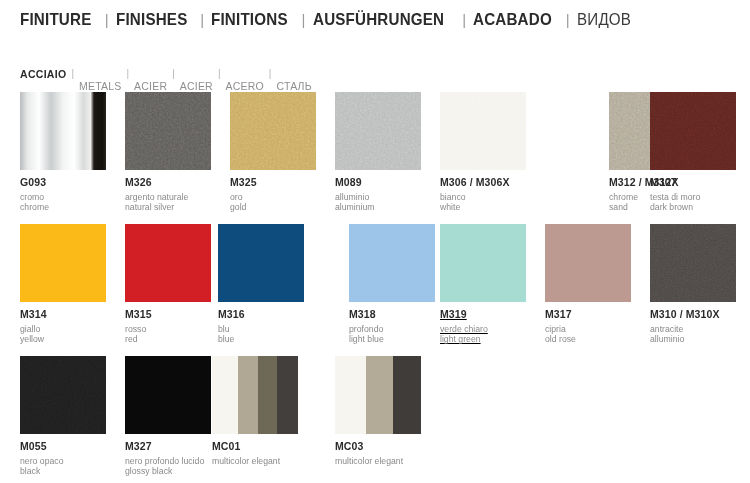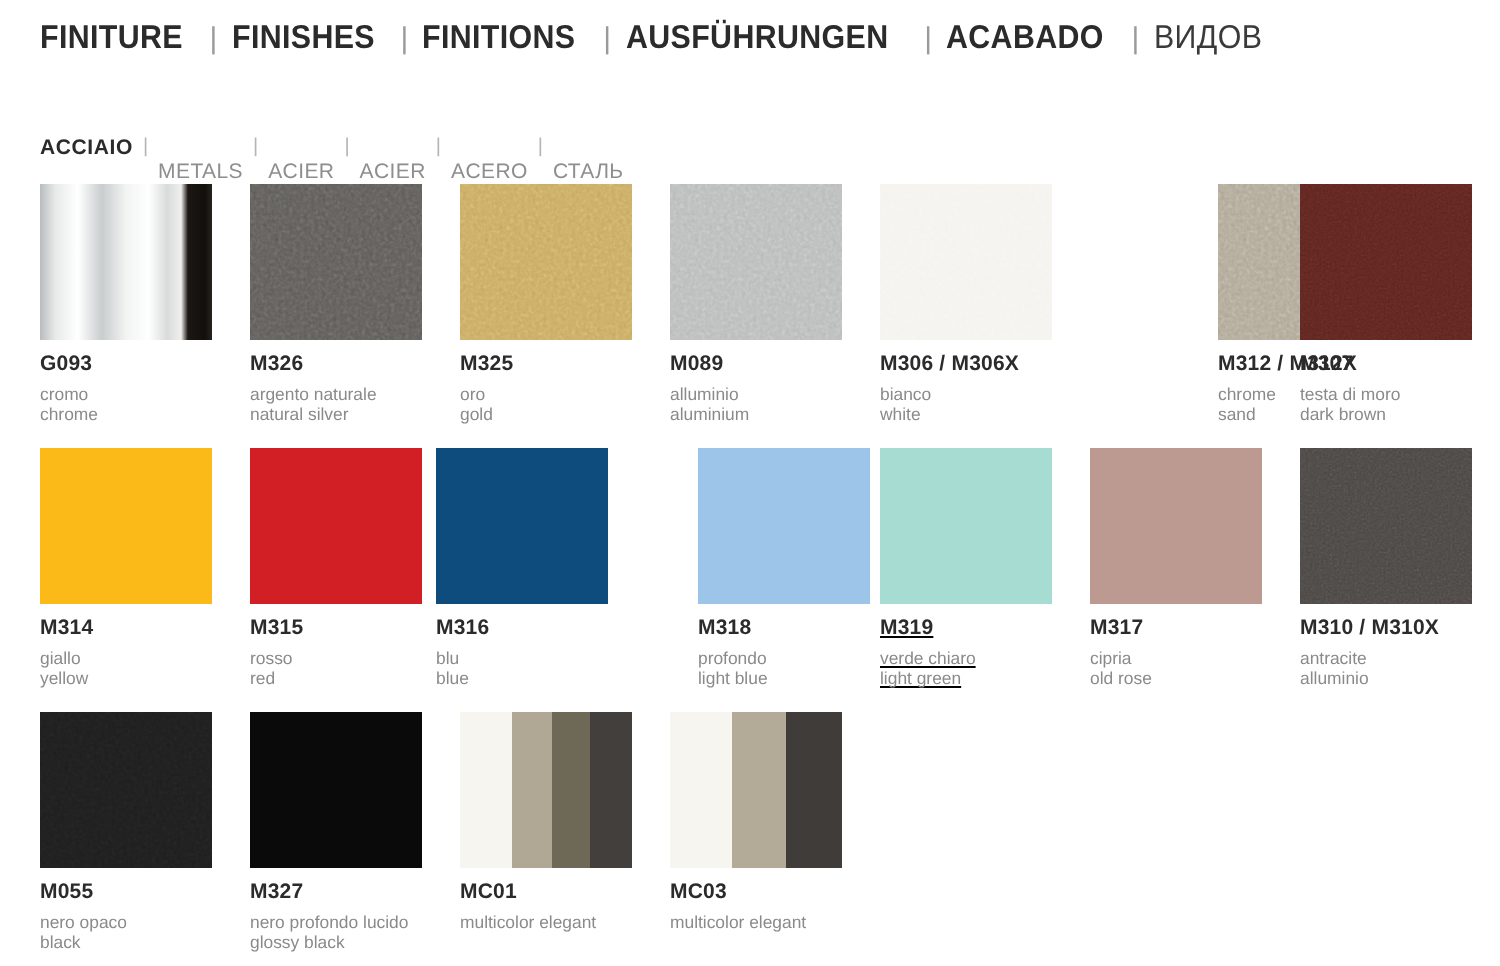--- a/index.html
+++ b/index.html
@@ -317,21 +317,21 @@
         </div>
       </div>
       <div class="cell" style="left: 105px;">
         <div class="swatch" style="background: rgb(10, 10, 10);"></div>
         <div class="code">M327</div>
         <div class="desc">
           <div>nero profondo lucido</div>
           <div>glossy black</div>
         </div>
       </div>
-      <div class="cell" style="left: 210px;">
+      <div class="cell" style="left: 192px;">
         <div class="swatch">
           <div class="stripes">
             <span style="background: rgb(247, 245, 240); width: 30%;"></span>
             <span style="background: rgb(176, 168, 148); width: 24%;"></span>
             <span style="background: rgb(110, 104, 87); width: 22%;"></span>
             <span style="background: rgb(66, 63, 61); width: 24%;"></span>
           </div>
         </div>
         <div class="code">MC01</div>
         <div class="desc">

